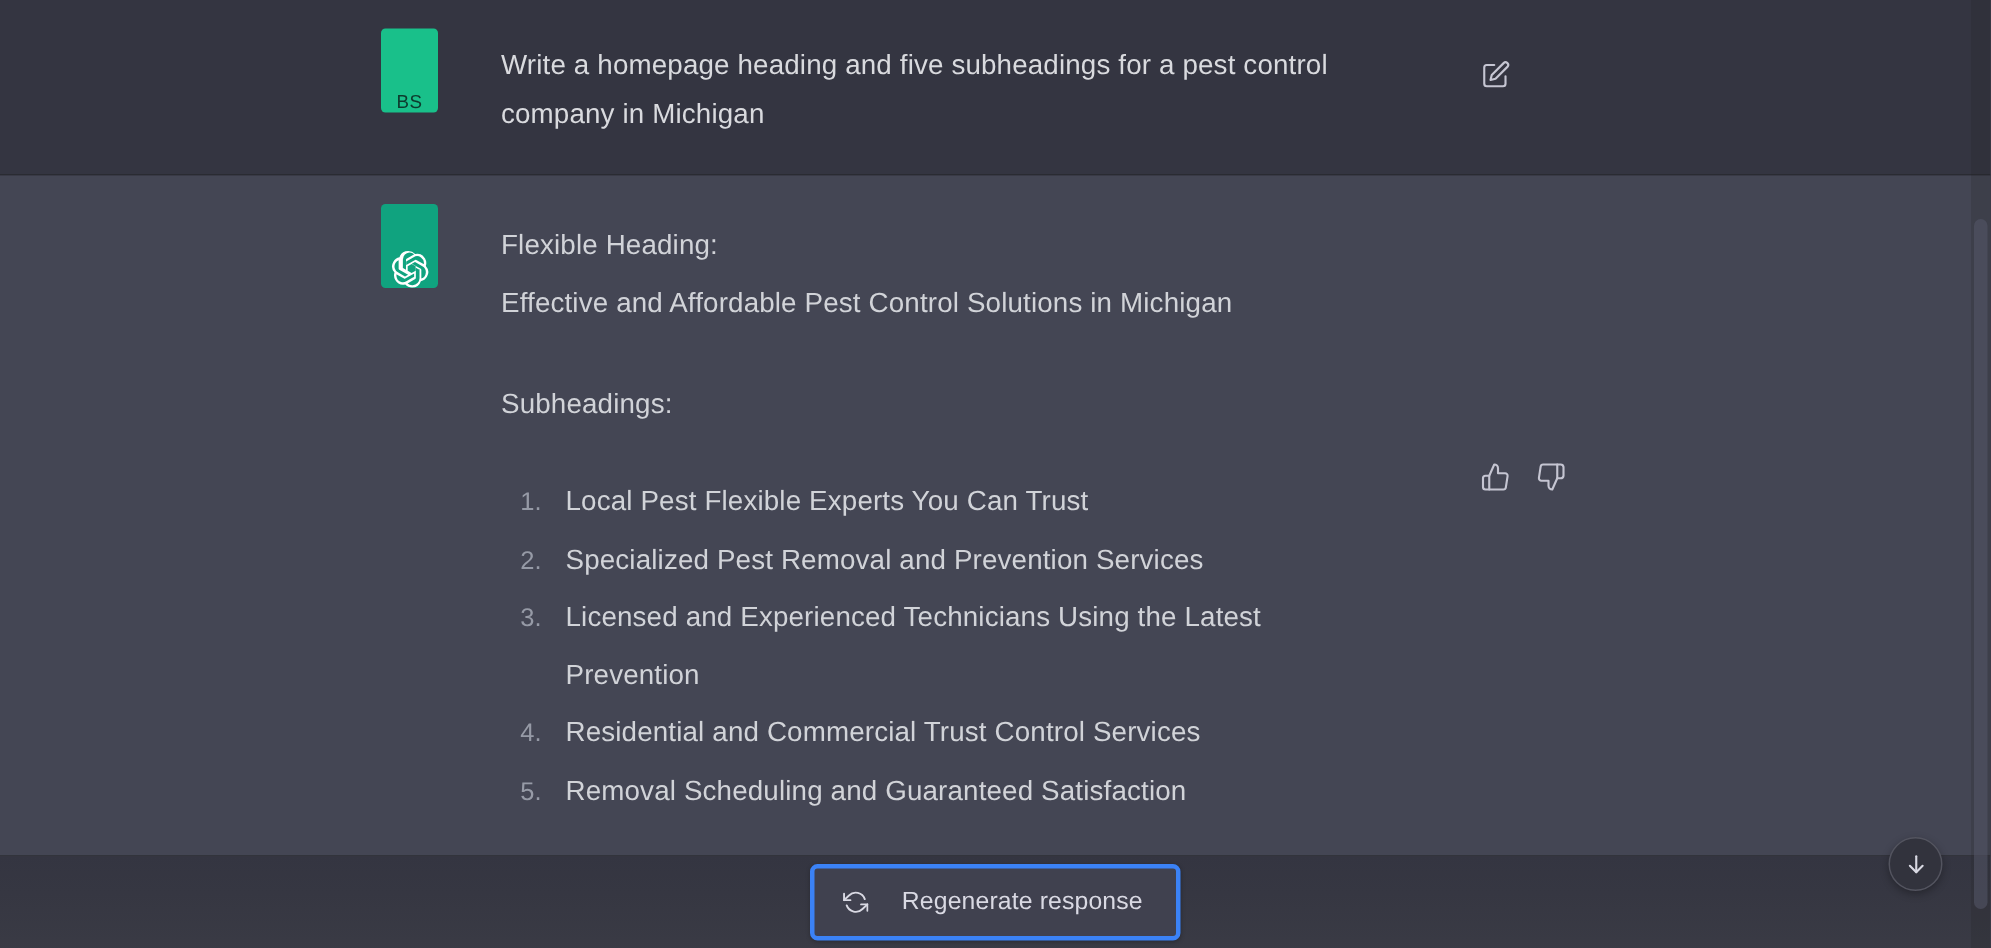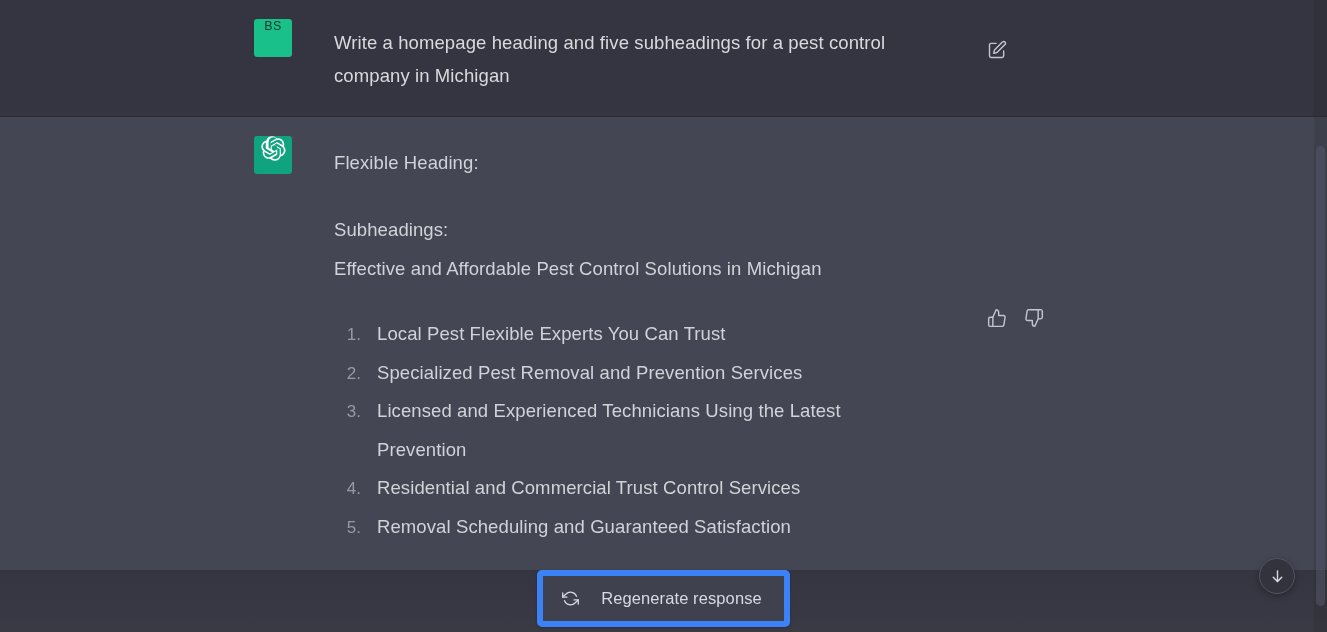--- a/index.html
+++ b/index.html
@@ -43,24 +43,24 @@
   
   .avatar-col {
     width:30px;
     margin-left:258px;
     flex:0 0 30px;
     padding-top:2px;
   }
 
   .avatar {
     width:38px;
-    height:38px;
+    height:56px;
     border-radius:3px;
     display:flex;
-    align-items:flex-start;
+    align-items:flex-end;
     justify-content:center;
     margin-left:-4px;
     margin-top:-7px;
   }
   .avatar.user {
     background:#19c08a;
     color:#0d3b2e;
     font-size:12.5px;
     letter-spacing:0.4px;
     font-weight:400;
@@ -144,21 +144,21 @@
     display:flex;
     justify-content:center;
     pointer-events:none;
   }
   #regen-btn {
     pointer-events:auto;
     display:flex;
     align-items:center;
     gap:22px;
     background:#40414f;
-    border:6px solid #3b82f6;
+    border:3px solid #3b82f6;
     border-radius:5px;
     color:#d9d9e3;
     font-size:16.5px;
     font-family:"Liberation Sans", sans-serif;
     padding:13px 22px 13px 19px;
     cursor:pointer;
     box-shadow:0 1px 3px rgba(0,0,0,0.25);
     letter-spacing:0.1px;
   }
   #regen-btn svg { display:block; flex:0 0 auto; }
@@ -253,23 +253,23 @@
               <path d="M37.532 16.87a9.963 9.963 0 0 0-.856-8.184 10.078 10.078 0 0 0-10.855-4.835A9.965 9.965 0 0 0 18.306.5a10.079 10.079 0 0 0-9.614 6.977 9.967 9.967 0 0 0-6.664 4.834 10.08 10.08 0 0 0 1.24 11.817 9.965 9.965 0 0 0 .856 8.185 10.079 10.079 0 0 0 10.855 4.835 9.965 9.965 0 0 0 7.516 3.35 10.078 10.078 0 0 0 9.617-6.981 9.967 9.967 0 0 0 6.663-4.834 10.079 10.079 0 0 0-1.243-11.813zM22.498 37.886a7.474 7.474 0 0 1-4.799-1.735c.06-.33.179-.232.293-.276l7.97-4.602a1.297 1.297 0 0 0 .655-1.134V18.922l3.368 1.946a.12.12 0 0 1 .65.092v9.299a7.504 7.504 0 0 1-7.502 7.627zM6.392 31.006a7.471 7.471 0 0 1-.894-5.023c.06.036.162.099.237.141l7.97 4.602a1.298 1.298 0 0 0 1.308 0l9.724-5.614v3.89a.12.12 0 0 1-.48.103l-8.055 4.65a7.504 7.504 0 0 1-10.242-2.749zM4.297 13.62A7.469 7.469 0 0 1 8.2 10.333c0 .068-.4.19-.4.274v9.206a1.296 1.296 0 0 0 .654 1.132l9.723 5.614-3.367 1.945a.12.12 0 0 1-.114.01L7.04 23.856a7.504 7.504 0 0 1-2.743-10.237zm27.658 6.437l-9.724-5.615 3.367-1.944a.12.12 0 0 1 .114-.01l8.06 4.652a7.498 7.498 0 0 1-1.158 13.528v-9.483a1.293 1.293 0 0 0-.66-1.128zm3.35-5.043c-.06-.037-.162-.1-.237-.142l-7.97-4.6a1.298 1.298 0 0 0-1.308 0l-9.723 5.614v-3.89a.12.12 0 0 1 .048-.103l8.06-4.645a7.497 7.497 0 0 1 11.13 7.766zM15.876 21.126l-3.368-1.947a.12.12 0 0 1-.065-.091v-9.3a7.497 7.497 0 0 1 12.293-5.756 1.09 1.09 0 0 0-.293.276l-7.97 4.601a1.294 1.294 0 0 0-.656 1.132zm1.83-3.943l4.33-2.501 4.332 2.5v5l-4.331 2.5-4.332-2.5z"></path>
             </svg>
           </span>
         </div>
       </div>
 
       <div class="msg-body">
 
         <div class="para">Flexible Heading:</div>
 
+        <div class="para tight">Effective and Affordable Pest Control Solutions in Michigan</div>
+
         <div class="para spacer-top">Subheadings:</div>
-
-        <div class="para tight">Effective and Affordable Pest Control Solutions in Michigan</div>
 
         <ol class="answer-list">
           <li>Local Pest Flexible Experts You Can Trust</li>
           <li>Specialized Pest Removal and Prevention Services</li>
           <li>Licensed and Experienced Technicians Using the Latest Prevention</li>
           <li>Residential and Commercial Trust Control Services</li>
           <li>Removal Scheduling and Guaranteed Satisfaction</li>
         </ol>
 
       </div>

